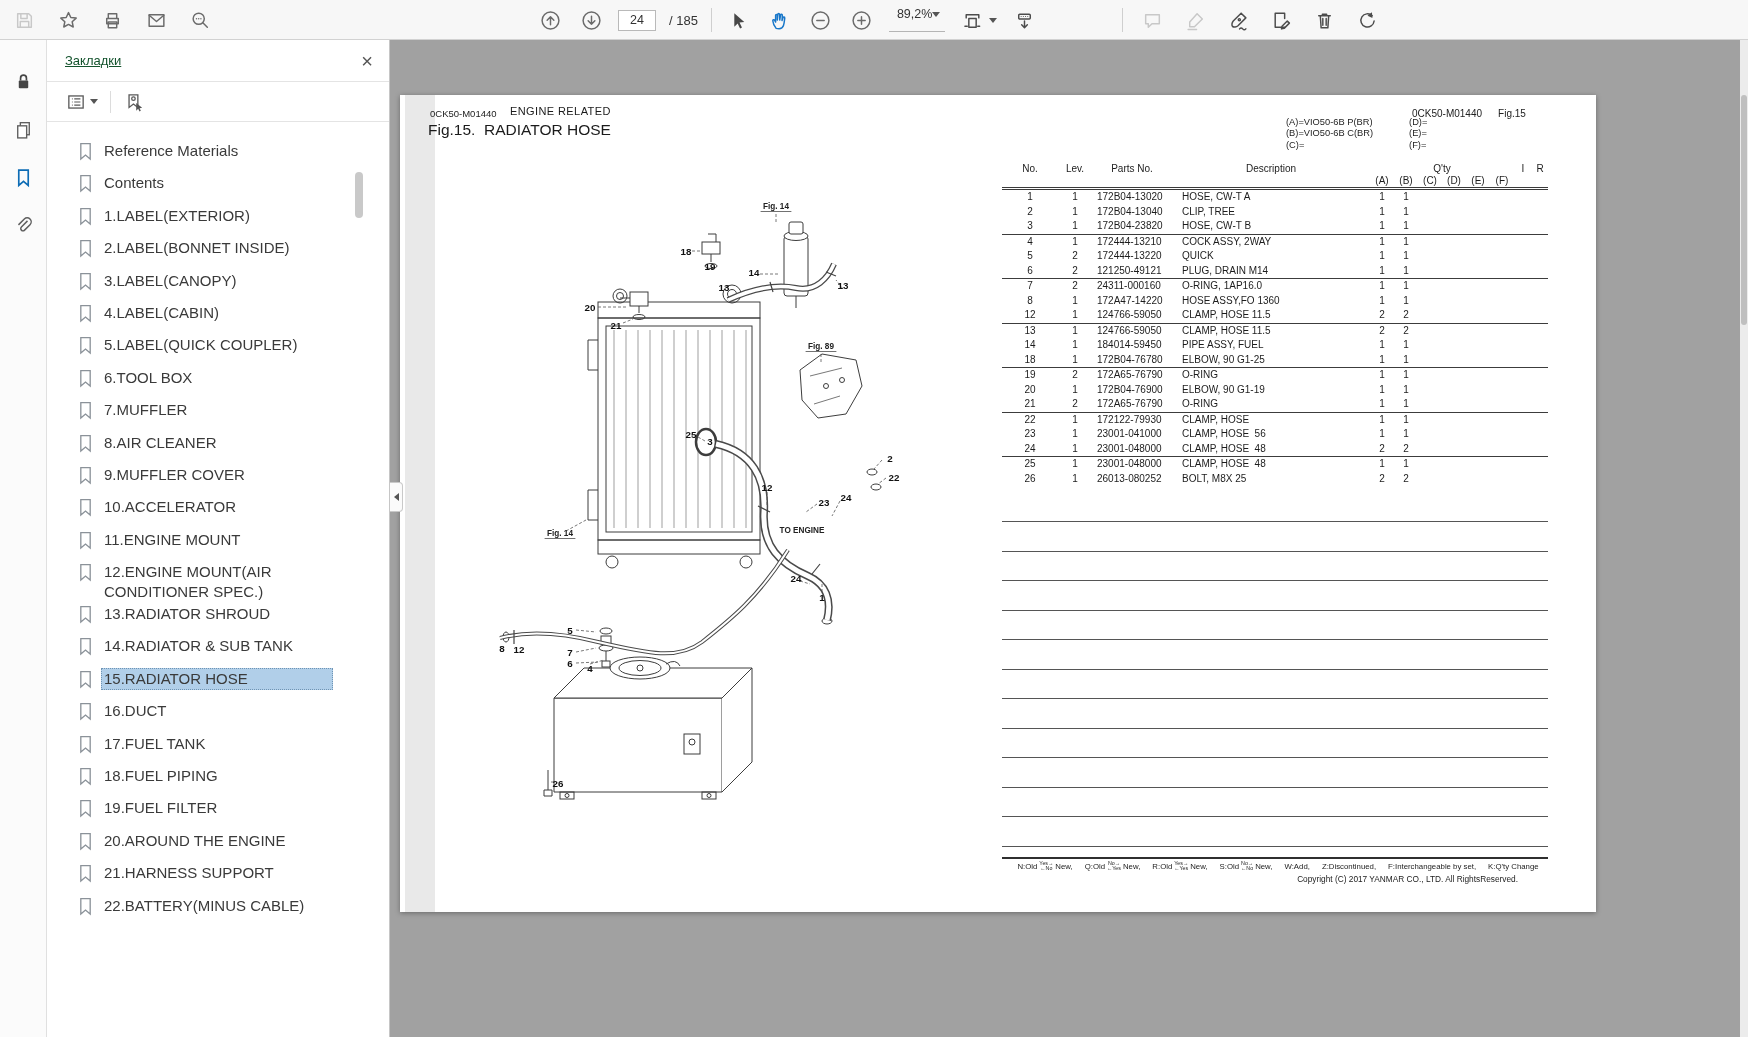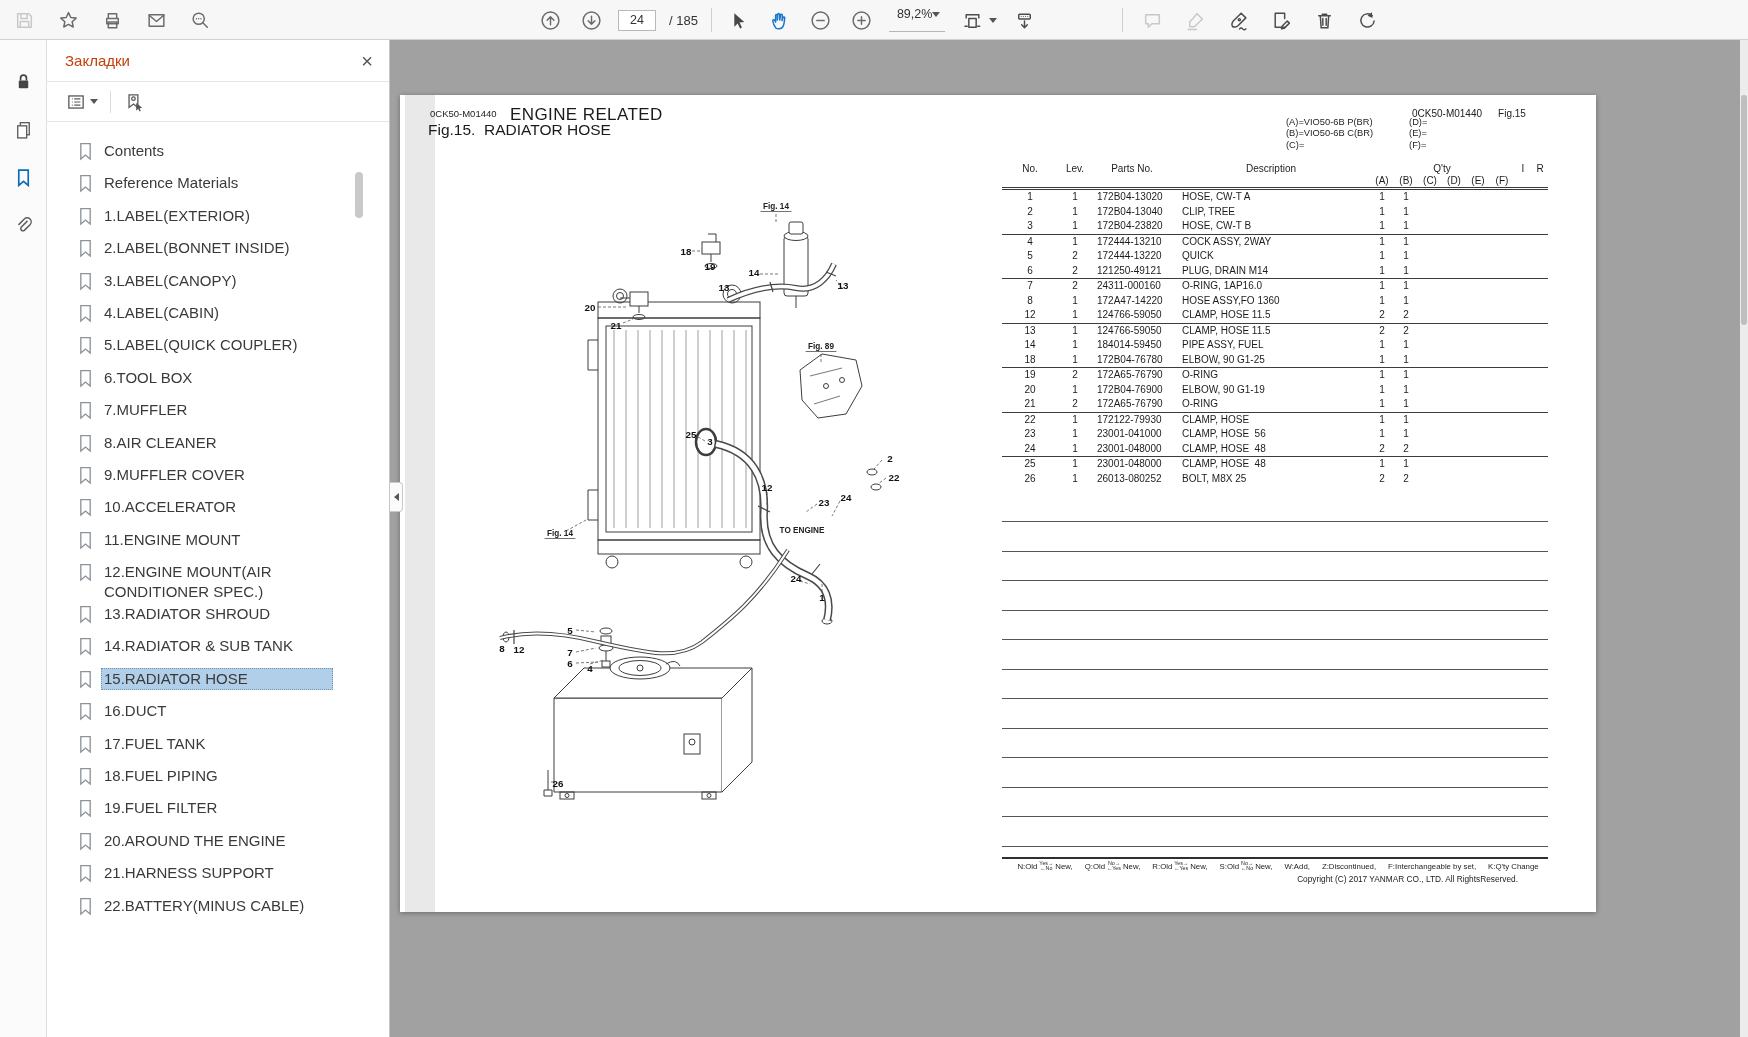--- a/index.html
+++ b/index.html
@@ -27,21 +27,21 @@
   .combo-wrap { display:flex; align-items:center; gap:3px; }
 
   
   .main { position:relative; height:997px; display:flex; }
   .rail { width:47px; background:#fbfbfb; border-right:1px solid #e0e0e0; display:flex; flex-direction:column; align-items:center; padding-top:28px; gap:22px; }
   .rail-btn { width:26px; height:26px; border:none; background:transparent; display:flex; align-items:center; justify-content:center; padding:0; }
   .rail-btn svg { width:21px; height:21px; }
 
   .panel { position:relative; width:343px; background:#fff; border-right:1px solid #c6c6c6; }
   .panel-head { height:42px; display:flex; align-items:center; justify-content:space-between; padding:0 16px 0 18px; border-bottom:1px solid #e4e4e4; }
-  .panel-title { font-size:15px; color:#c2410c; }
+  .panel-title { font-size:13px; color:#14532d;text-decoration:underline; }
   .panel-close { font-size:20px; color:#555; line-height:1; cursor:default; }
   .panel-tools { height:40px; display:flex; align-items:center; gap:10px; padding-left:16px; border-bottom:1px solid #e4e4e4; }
   .pt-btn { border:none; background:transparent; display:flex; align-items:center; gap:3px; padding:2px; }
   .pt-btn svg { width:22px; height:22px; stroke:#5a5a5a; fill:none; stroke-width:1.2; }
   .pt-sep { width:1px; height:22px; background:#dcdcdc; }
 
   .bm-list { position:absolute; top:82px; bottom:0; left:0; right:0; overflow:hidden; padding:18px 0 0 31px; }
   .bm-item { display:flex; align-items:flex-start; min-height:32.4px; padding-right:56px; }
   .bm-ic { flex:0 0 15px; width:15px; height:19px; margin-top:2px; }
   .bm-label { flex:1; font-size:15px; color:#3a3a3a; line-height:20px; margin-left:8px; padding:1px 3px; }
@@ -52,21 +52,21 @@
   .docarea { position:relative; flex:1; background:#a1a1a1; overflow:hidden; }
   .collapse-tab { position:absolute; left:0; top:442px; width:13px; height:30px; background:#fbfbfb; border:1px solid #c9c9c9; border-left:none; border-radius:0 4px 4px 0; display:flex; align-items:center; justify-content:center; z-index:5; }
   .collapse-tab .tri { width:0; height:0; border-top:4px solid transparent; border-bottom:4px solid transparent; border-right:5px solid #555; }
   .v-scrollbar { position:absolute; right:0; top:0; width:8px; height:100%; background:#ececec; }
   .v-thumb { position:absolute; left:1px; top:55px; width:6px; height:230px; background:#bfbfbf; border-radius:3px; }
 
   .page { position:absolute; left:10px; top:55px; width:1196px; height:817px; background:#fff; box-shadow:0 1px 5px rgba(0,0,0,.35); }
   .scanband { position:absolute; left:5px; top:0; width:30px; height:100%; background:#e9e9e9; }
 
   .doc-code { position:absolute; left:30px; top:13px; font-size:9.5px; color:#222; }
-  .doc-section { position:absolute; left:110px; top:10px; font-size:17px; color:#1b1b1b; letter-spacing:.4px; }
+  .doc-section { position:absolute; left:110px; top:10px; font-size:11px; color:#1b1b1b; letter-spacing:.4px; }
   .doc-figtitle { position:absolute; left:28px; top:26px; font-size:15.5px; color:#1b1b1b; white-space:pre; }
   .doc-coderight { position:absolute; left:1012px; top:13px; font-size:10px; color:#222; display:flex; gap:16px; }
   .variants { position:absolute; left:886px; top:22px; display:flex; gap:36px; font-size:9.3px; line-height:11.3px; color:#1d1d1d; }
 
   
   .ptable { position:absolute; left:602px; top:68px; width:546px; font-size:10px; color:#1c1c1c; }
   .phead1 { display:grid; grid-template-columns:56px 34px 80px 198px 144px 18px 16px; height:12px; line-height:12px; }
   .phead2 { display:grid; grid-template-columns:56px 34px 80px 198px 24px 24px 24px 24px 24px 24px 18px 16px; height:11px; line-height:11px; }
   .phead1 span, .phead2 span { text-align:center; }
   .dblrule { height:3px; border-top:1px solid #3a3a3a; border-bottom:1px solid #3a3a3a; margin-top:1px; }
@@ -281,27 +281,27 @@
               <circle cx="9.5" cy="7" r="1.6"></circle>
               <path d="M12 11 L12 18 L13.8 16.2 L15 18.6 L16.2 17.9 L15.1 15.6 L17.4 15.3 Z" fill="#555" stroke="none"></path>
             </svg>
         </button>
       </div>
       <div class="bm-list">
           <div class="bm-item">
             <svg class="bm-ic" viewBox="0 0 16 20">
               <path d="M3 1.5 H13 V18 L8 13.8 L3 18 Z" fill="none" stroke="#8b9299" stroke-width="1.4"></path>
             </svg>
+            <span class="bm-label">Reference Materials</span>
+          </div>
+          <div class="bm-item">
+            <svg class="bm-ic" viewBox="0 0 16 20">
+              <path d="M3 1.5 H13 V18 L8 13.8 L3 18 Z" fill="none" stroke="#8b9299" stroke-width="1.4"></path>
+            </svg>
             <span class="bm-label">Contents</span>
-          </div>
-          <div class="bm-item">
-            <svg class="bm-ic" viewBox="0 0 16 20">
-              <path d="M3 1.5 H13 V18 L8 13.8 L3 18 Z" fill="none" stroke="#8b9299" stroke-width="1.4"></path>
-            </svg>
-            <span class="bm-label">Reference Materials</span>
           </div>
           <div class="bm-item">
             <svg class="bm-ic" viewBox="0 0 16 20">
               <path d="M3 1.5 H13 V18 L8 13.8 L3 18 Z" fill="none" stroke="#8b9299" stroke-width="1.4"></path>
             </svg>
             <span class="bm-label">1.LABEL(EXTERIOR)</span>
           </div>
           <div class="bm-item">
             <svg class="bm-ic" viewBox="0 0 16 20">
               <path d="M3 1.5 H13 V18 L8 13.8 L3 18 Z" fill="none" stroke="#8b9299" stroke-width="1.4"></path>

